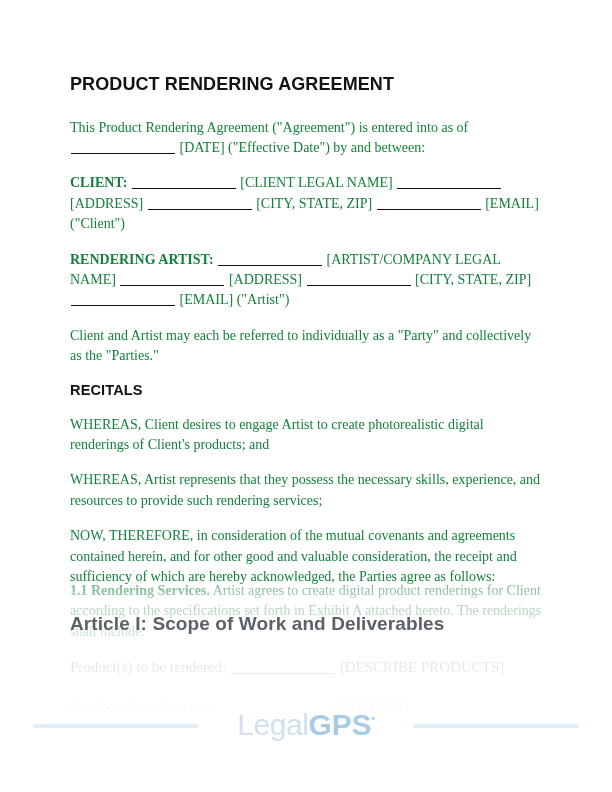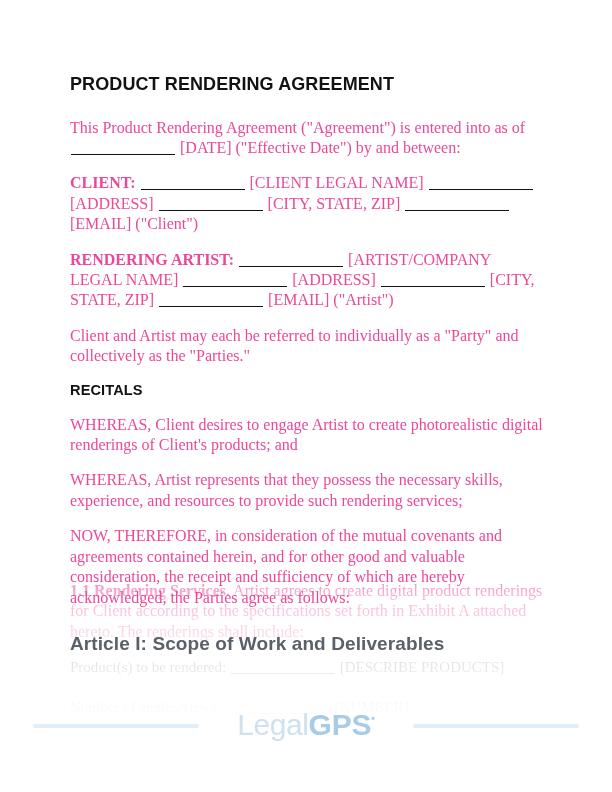--- a/index.html
+++ b/index.html
@@ -38,24 +38,24 @@
     font-weight: bold;
     font-size: 18px;
     letter-spacing: 0.1px;
     color: #121212;
     margin: 0 0 22px 0;
     line-height: 1.2;
   }
 
   
   .para {
-    font-size: 16px;
+    font-size: 14px;
     line-height: 20.4px;
     margin: 0 0 15px 0;
-    color: #ec4899;
+    color: #15803d;
     text-align: left;
   }
 
   .b { font-weight: bold; }
 
   
   .blank {
     display: inline-block;
     width: 104px;
     border-bottom: 1.3px solid #111111;

